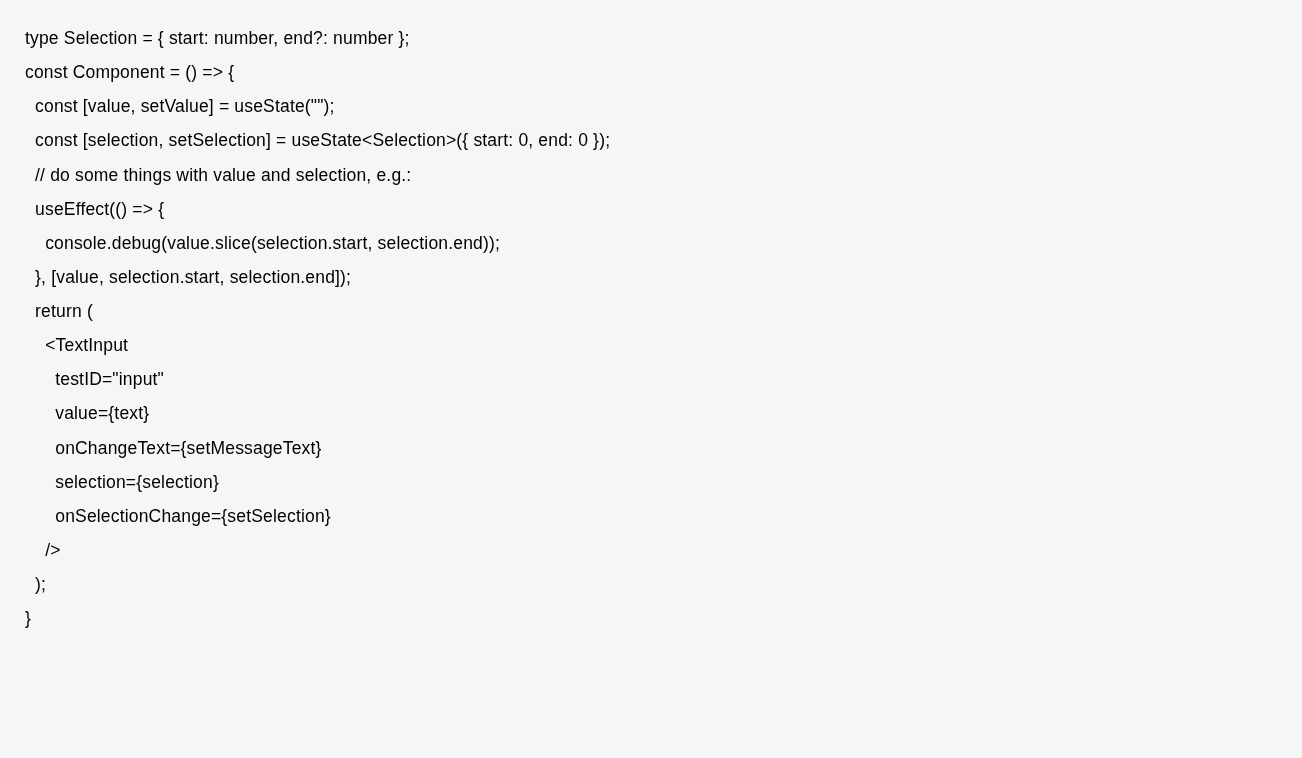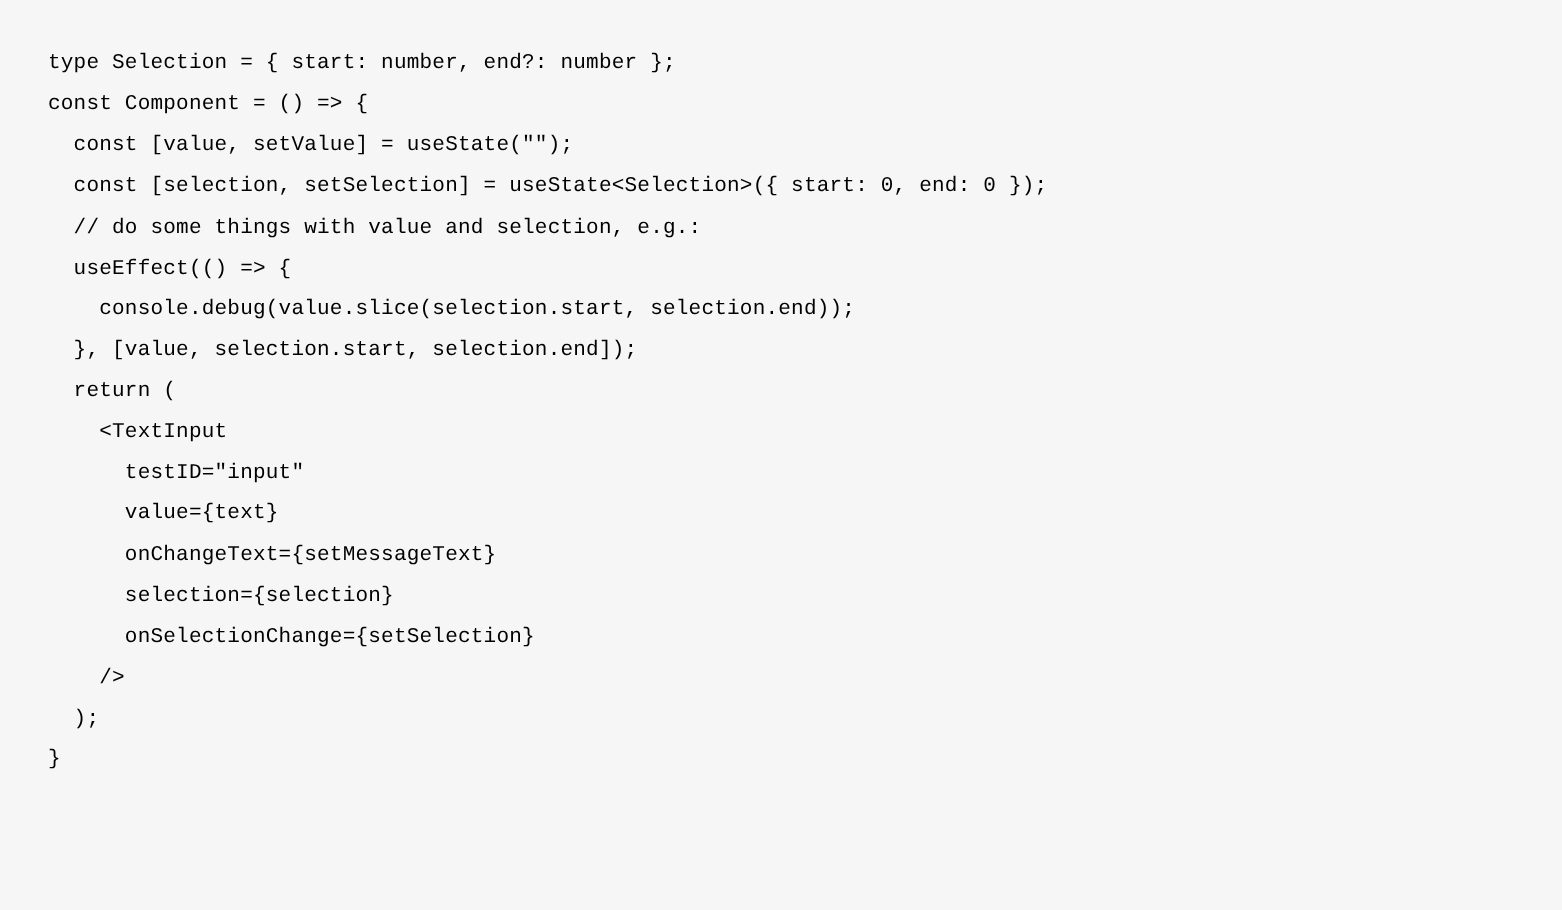--- a/index.html
+++ b/index.html
@@ -10,23 +10,23 @@
     body {
       background: #f6f6f6;
       font-family: "SF Mono", "Monaco", "Menlo", "Consolas", "Courier New", monospace;
       font-size: 17.5px;
       line-height: 1.95;
       color: #000000;
       padding: 20px 24px;
       letter-spacing: 0.01em;
     }
     pre {
-      font-family: Liberation Mono, monospace;
+      font-family: Liberation Sans, sans-serif;
       white-space: pre;
-      margin: 16px;
+      margin: 1px;
     }
     .line {
       display: block;
     }
   </style>
 </head>
 <body>
 
 <pre><span class="line">type Selection = { start: number, end?: number };</span><span class="line"></span><span class="line">const Component = () =&gt; {</span><span class="line">  const [value, setValue] = useState("");</span><span class="line">  const [selection, setSelection] = useState&lt;Selection&gt;({ start: 0, end: 0 });</span><span class="line"></span><span class="line">  // do some things with value and selection, e.g.:</span><span class="line">  useEffect(() =&gt; {</span><span class="line">    console.debug(value.slice(selection.start, selection.end));</span><span class="line">  }, [value, selection.start, selection.end]);</span><span class="line"></span><span class="line">  return (</span><span class="line">    &lt;TextInput</span><span class="line">      testID="input"</span><span class="line">      value={text}</span><span class="line">      onChangeText={setMessageText}</span><span class="line">      selection={selection}</span><span class="line">      onSelectionChange={setSelection}</span><span class="line">    /&gt;</span><span class="line">  );</span><span class="line">}</span></pre>
 

